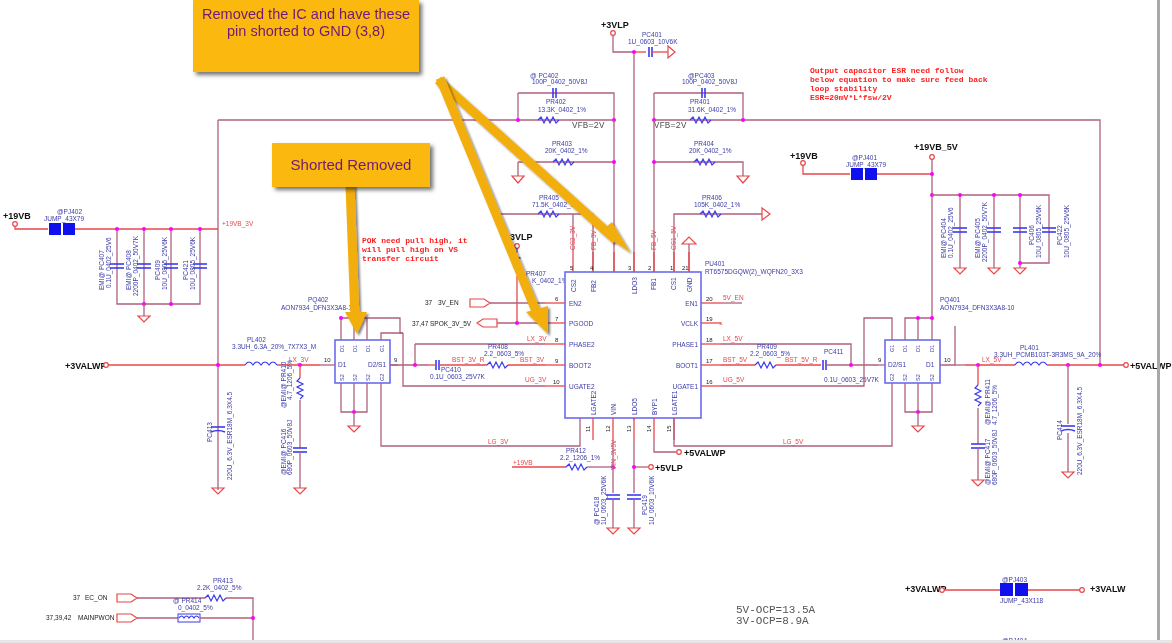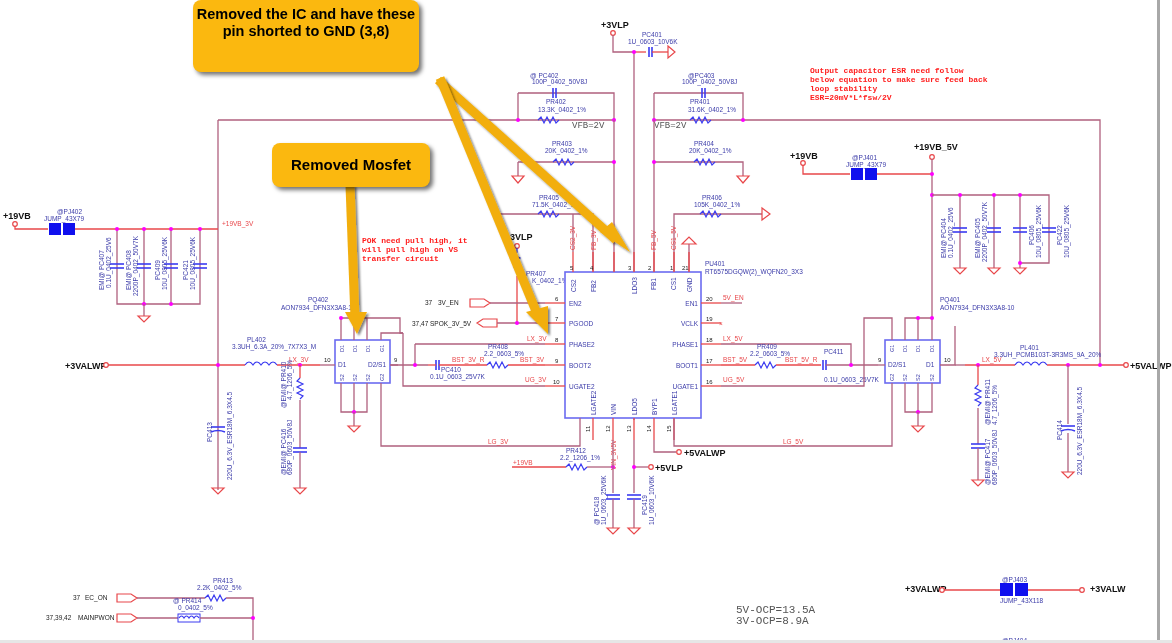--- a/index.html
+++ b/index.html
@@ -15,21 +15,21 @@
   .tr{font-family:"Liberation Sans",sans-serif;font-size:6.5px;fill:#e8474a;}
   .tb{font-family:"Liberation Sans",sans-serif;font-size:9px;font-weight:bold;fill:#111;}
   .tk{font-family:"Liberation Sans",sans-serif;font-size:6.5px;fill:#222;}
   .mono{font-family:"Liberation Mono",monospace;font-size:8px;font-weight:bold;fill:#ff2020;}
   .monog{font-family:"Liberation Mono",monospace;font-size:11px;fill:#555;}
   .pin{font-family:"Liberation Sans",sans-serif;font-size:6.5px;fill:#3a3aa8;}
   .pnum{font-family:"Liberation Sans",sans-serif;font-size:6px;fill:#222;}
   .res{stroke:#3a3af0;stroke-width:1.2;fill:none;}
   .cap{stroke:#3a3af0;stroke-width:1.6;}
   .jmp{fill:#1010ee;}
-  .callout{position:absolute;background:#fbb80f;border-radius:8px;box-shadow:3px 3px 4px rgba(0,0,0,0.55);color:#000000;font-family:"Liberation Sans",sans-serif;text-align:center;font-weight:bold;}
+  .callout{position:absolute;background:#fbb80f;border-radius:0;box-shadow:3px 3px 4px rgba(0,0,0,0.55);color:#701a75;font-family:"Liberation Sans",sans-serif;text-align:center;}
   #c1{left:193px;top:0px;width:226px;height:72px;font-size:14.5px;line-height:17px;padding-top:6px;box-sizing:border-box;}
   #c2{left:272px;top:143px;width:158px;height:44px;font-size:15px;line-height:44px;}
   .rightbar{position:absolute;left:1157px;top:0;width:3px;height:643px;background:#a8a8a8;}
   .botline{position:absolute;left:0;top:640px;width:1172px;height:3px;background:#e6e6e6;}
 </style>
 </head>
 <body>
 
 <svg id="sch" viewBox="0 0 1172 643" xmlns="http://www.w3.org/2000/svg">
 
@@ -577,15 +577,15 @@
     </g>
 
     <g filter="url(#sh)">
       <line x1="350" y1="185" x2="355" y2="318" stroke="#f2ae0c" stroke-width="9"></line>
       <path d="M345 312 L357 334 L367 312 Z" fill="#f2ae0c"></path>
     </g>
   </g>
 </svg>
 
 <div class="callout" id="c1">Removed the IC and have these pin shorted to GND (3,8)</div>
-<div class="callout" id="c2">Removed Mosfet</div>
+<div class="callout" id="c2">Shorted Removed</div>
 <div class="rightbar"></div>
 <div class="botline"></div>
 
 </body></html>

